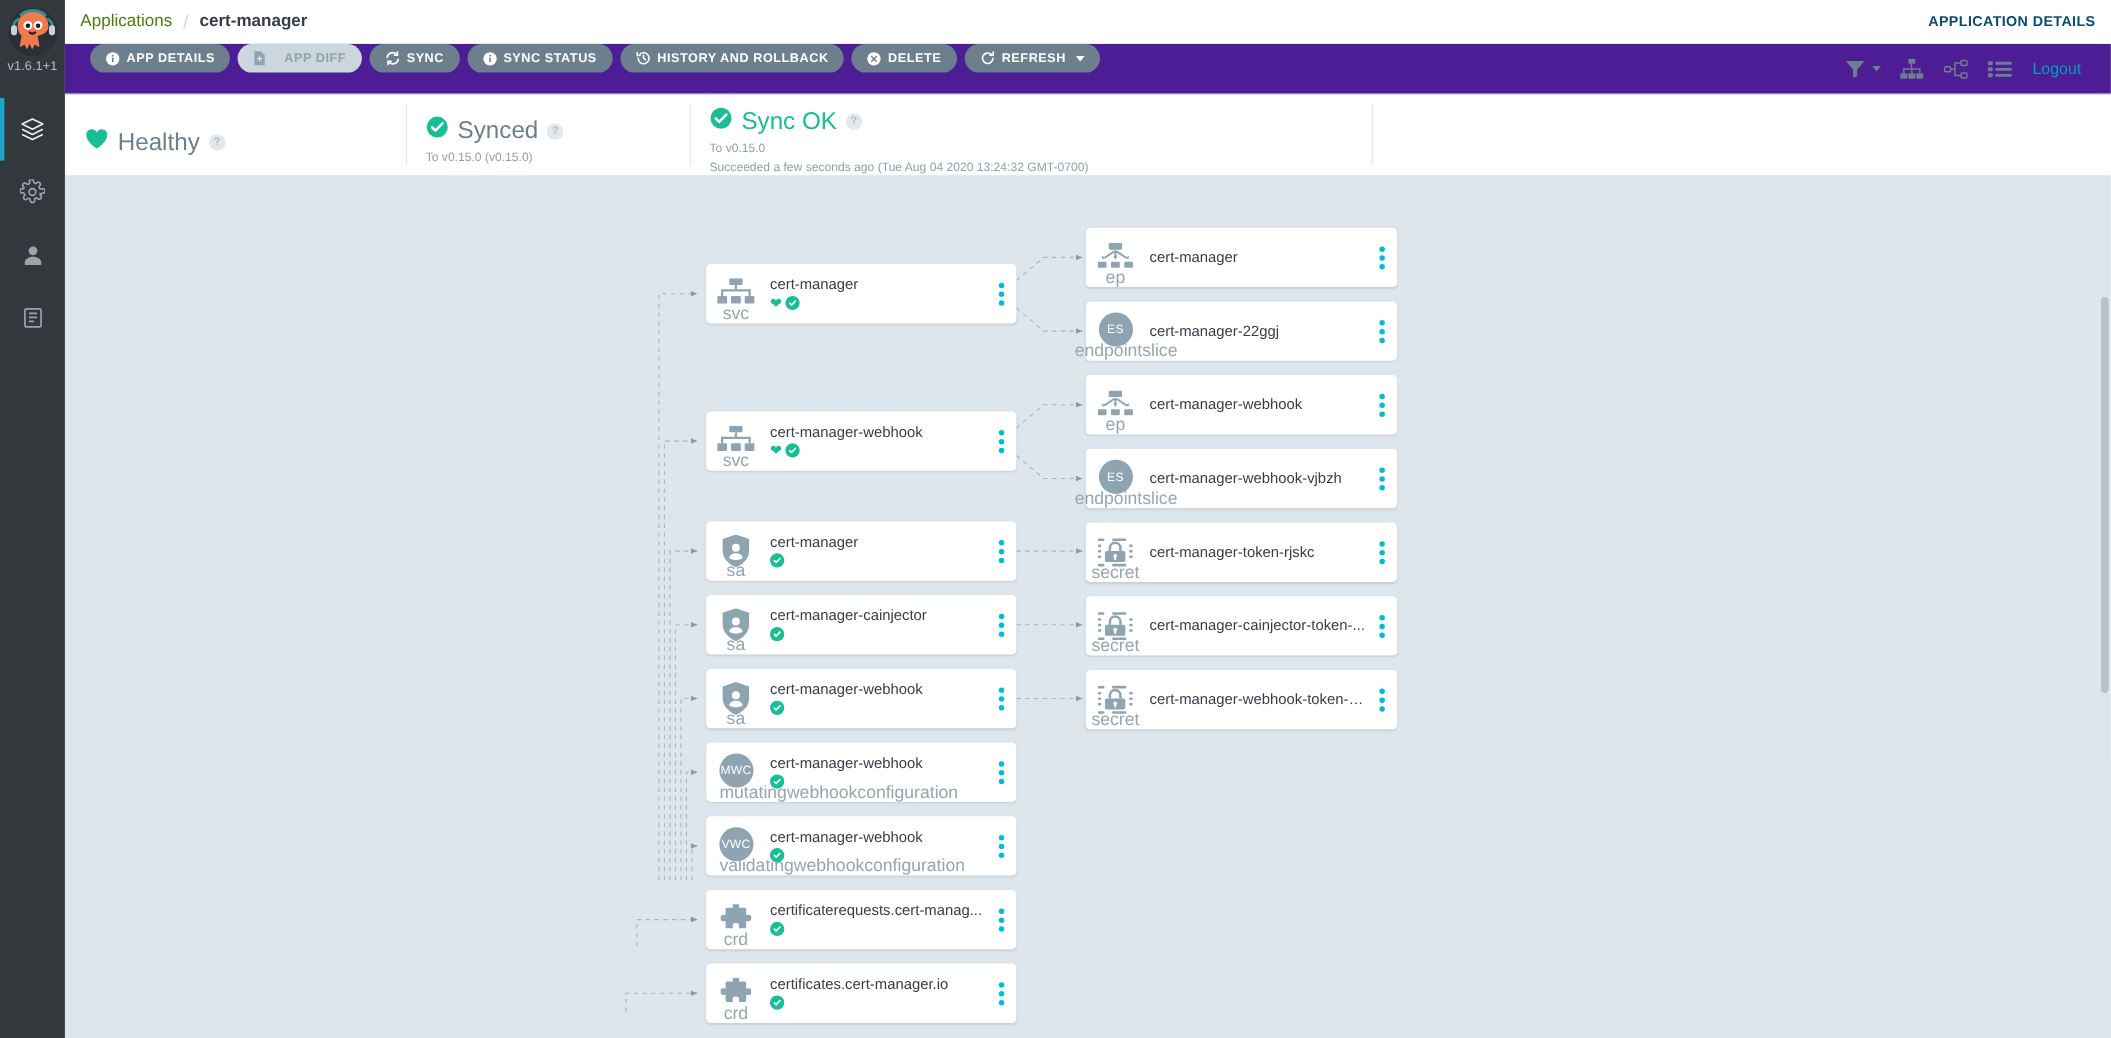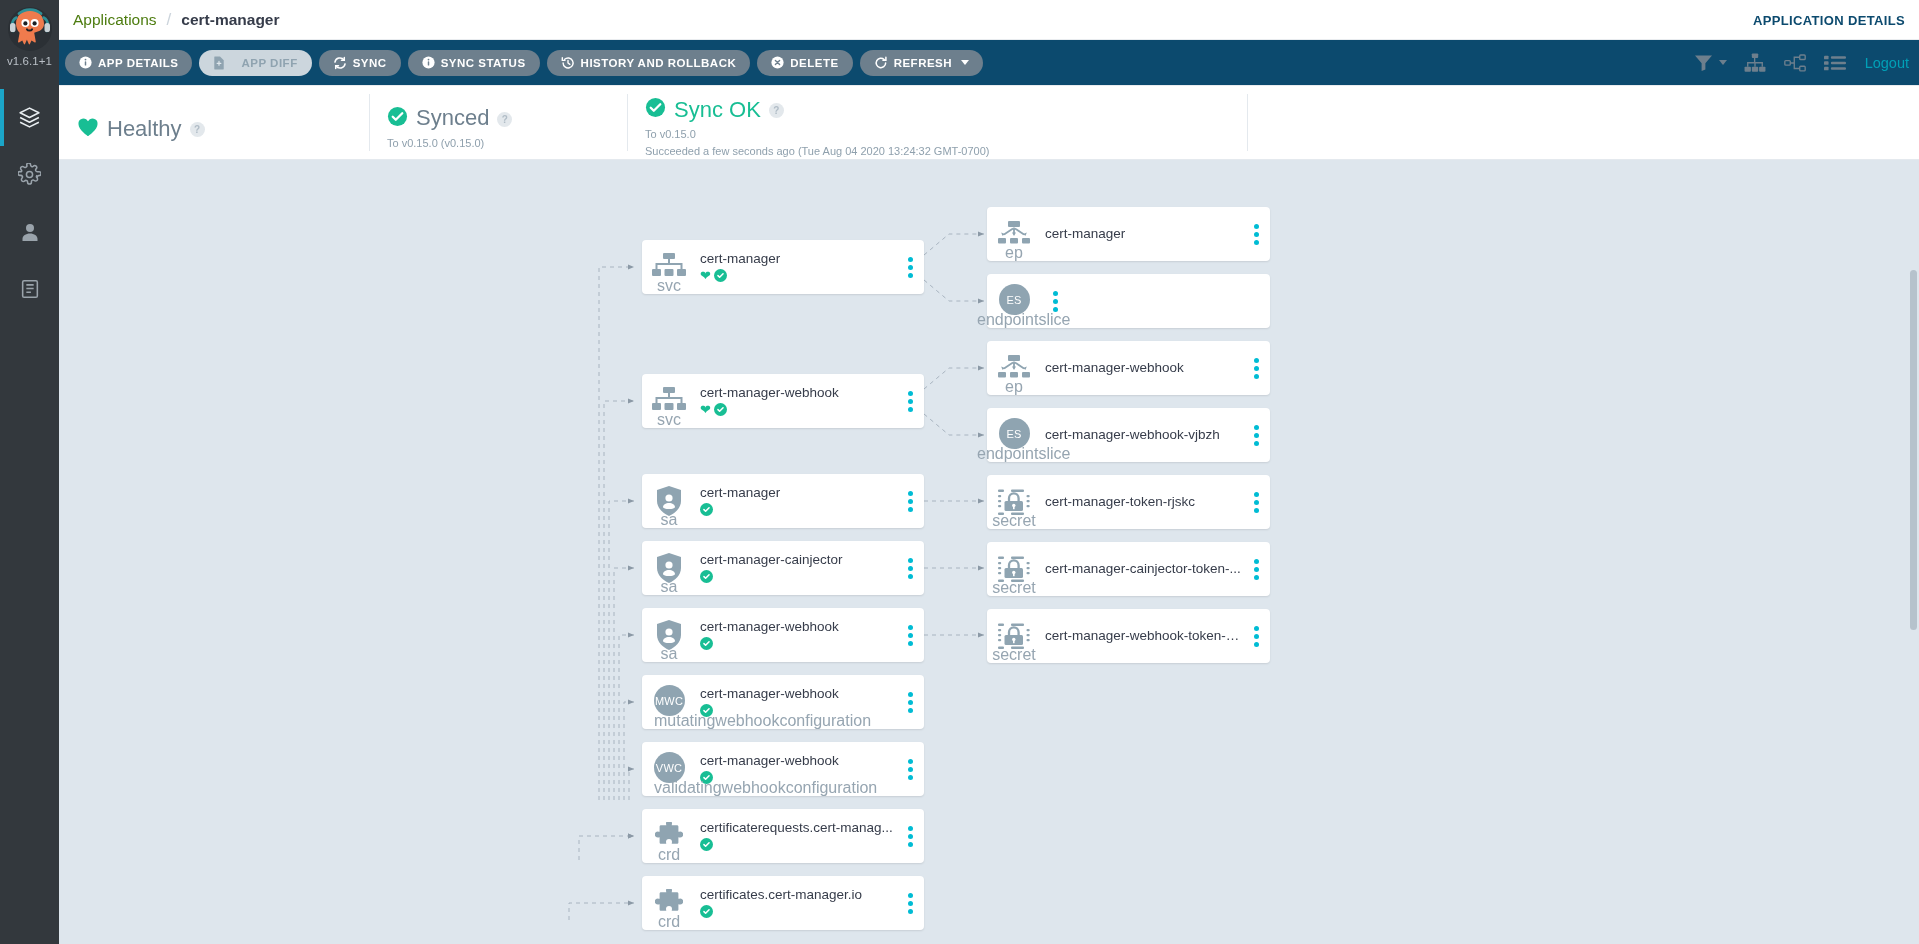--- a/index.html
+++ b/index.html
@@ -40,22 +40,22 @@
   }
   .crumb-link { color: #4d7c0f; font-size: 15.5px; cursor: pointer; }
   .crumb-sep { color: #ccd4dc; margin: 0 10px; font-size: 17px; font-weight: 300; }
   .crumb-current { color: #363c4a; font-size: 15.5px; font-weight: 700; }
   .topbar-right { margin-left: auto; }
   .app-details-label {
     color: #0c4a6e; font-size: 13px; font-weight: 700; letter-spacing: .35px; cursor: pointer;
   }
 
   .toolbar {
-    height: 46px; background: #0c4a6e; border-bottom: 1px solid #e9ecef;
-    display: flex; align-items: center; padding: 0 6px; flex: 0 0 46px;
+    height: 46px; background: #4c1d95; border-bottom: 1px solid #e9ecef;
+    display: flex; padding: 0 23px; flex: 0 0 46px;
   }
   .pill {
     height: 26px; border-radius: 13px; background: #6d7f8d; color: #fff;
     display: inline-flex; align-items: center; gap: 6px;
     padding: 0 14px; font-size: 11.5px; font-weight: 700; letter-spacing: .5px;
     margin-right: 7px; cursor: pointer; white-space: nowrap; border: none;
     font-family: "Liberation Sans", sans-serif;
   }
   .pill.disabled { background: #ccd6dd; color: #8fa3b0; cursor: default; gap: 16px; }
   .pill .gl { font-size: 12px; line-height: 1; display:inline-flex; align-items:center; }
@@ -668,20 +668,23 @@
               <i></i>
               <i></i>
             </div>
         </div>
 
         <div class="node right" style="left:928px;top:114px">
           <div class="node-icon">
             <span class="circ">ES</span>
             <span class="kindlabel wide" style="left:-10px">endpointslice</span>
           </div>
+          <div class="node-body">
+            <div class="node-title centered">cert-manager-22ggj</div>
+          </div>
           <div class="kebab">
               <i></i>
               <i></i>
               <i></i>
             </div>
         </div>
 
         <div class="node right" style="left:928px;top:181px">
           <div class="node-icon">
             <svg width="32" height="26" viewBox="0 0 32 26" fill="#8fa4b1">

